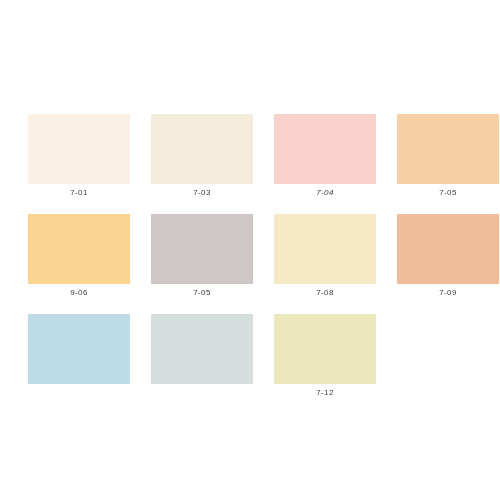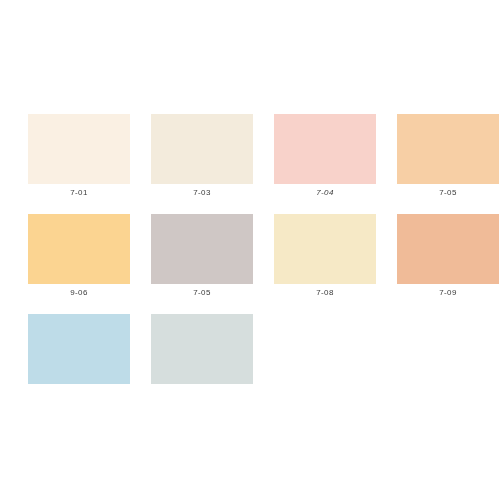--- a/index.html
+++ b/index.html
@@ -106,15 +106,19 @@
     </div>
 
     <div class="swatch-cell">
       <div class="swatch-chip" style="background: rgb(190, 220, 232);"></div>
     </div>
 
     <div class="swatch-cell">
       <div class="swatch-chip" style="background: rgb(214, 222, 221);"></div>
     </div>
 
+    <div class="swatch-cell">
+      <div class="swatch-chip" style="background: rgb(235, 232, 189);"></div>
+      <div class="swatch-label" style="color: rgb(58, 58, 58);">7-12</div>
+    </div>
 
   </div>
 </div>
 
 </body></html>

